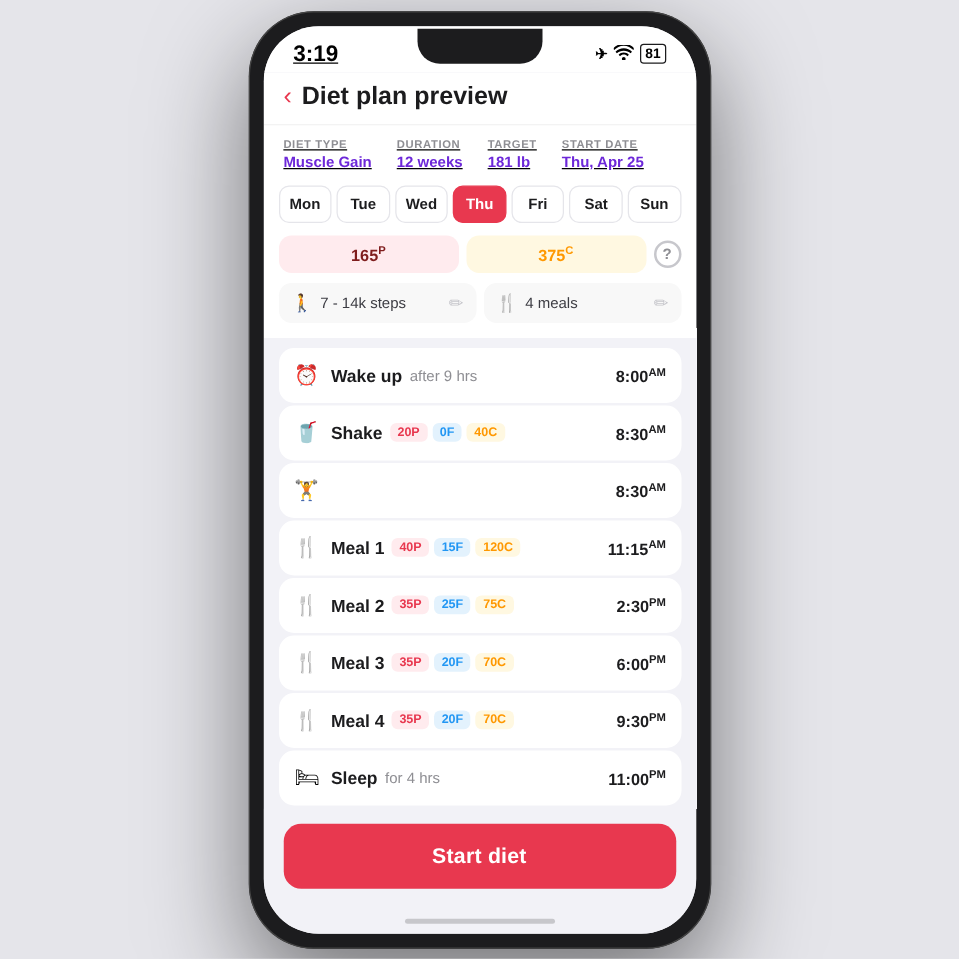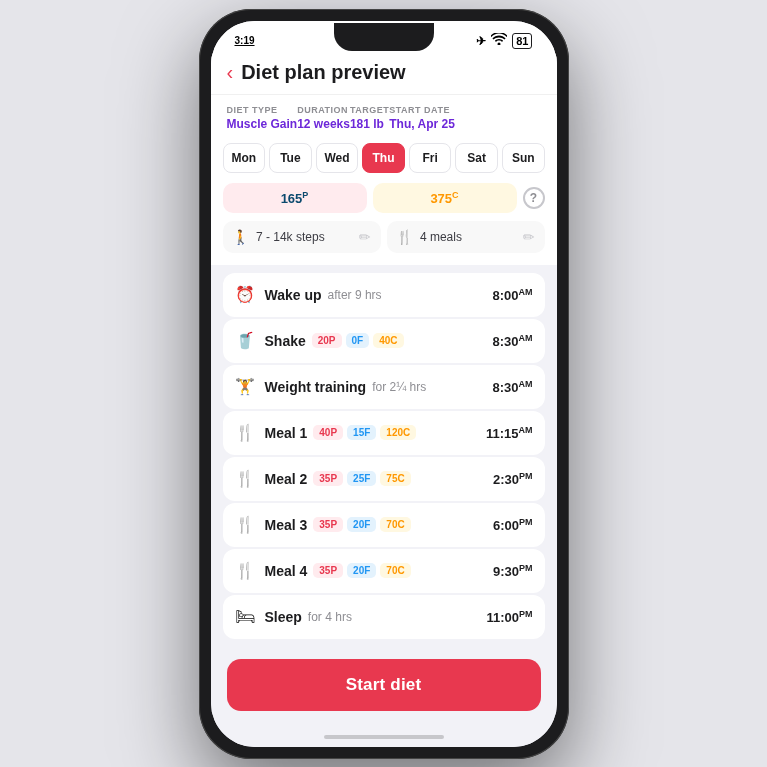--- a/index.html
+++ b/index.html
@@ -33,21 +33,21 @@
     .status-bar {
       background: #fff;
       display: flex;
       justify-content: space-between;
       align-items: center;
       padding: 12px 24px 4px;
       font-size: 13px;
       font-weight: 600;
       flex-shrink: 0;
     }
-    .status-time { font-size: 10px; font-weight: 700; text-decoration: underline; }
+    .status-time { font-size: 18px; font-weight: 700; text-decoration: underline; }
     .status-icons { display: flex; align-items: center; gap: 5px; font-size: 12px; }
     .notch {
       position: absolute;
       top: 14px;
       left: 50%;
       transform: translateX(-50%);
       width: 100px;
       height: 28px;
       background: #1c1c1e;
       border-radius: 0 0 18px 18px;
@@ -80,21 +80,23 @@
     .header-title {
       font-size: 20px;
       font-weight: 700;
       color: #1c1c1e;
     }
     
     .diet-info {
       background: #fff;
       padding: 10px 16px 12px;
       display: flex;
-      flex-shrink: 0;
+      gap: 20px;
+      flex-shrink: 0;
+      text-decoration: underline;
     }
     .diet-info-item {}
     .diet-info-label {
       font-size: 9px;
       font-weight: 600;
       color: #8e8e93;
       text-transform: uppercase;
       letter-spacing: 0.5px;
       margin-bottom: 2px;
     }
@@ -137,21 +139,21 @@
       flex-shrink: 0;
     }
     .macro-badge {
       flex: 1;
       padding: 7px 8px;
       border-radius: 10px;
       text-align: center;
       font-size: 13px;
       font-weight: 700;
     }
-    .macro-p { background: #ffebee; color: #0c4a6e; }
+    .macro-p { background: #ffebee; color: #7f1d1d; }
     .macro-f { background: #e3f2fd; color: #2196f3; }
     .macro-c { background: #fff8e1; color: #ff9800; }
     .macro-badge sup { font-size: 9px; font-weight: 700; }
     .macro-help {
       width: 22px;
       height: 22px;
       border-radius: 50%;
       border: 2px solid #c7c7cc;
       display: flex;
       align-items: center;
@@ -376,25 +378,20 @@
       <div class="macros-inline">
                 <span class="badge-small bp">20P</span>
                 <span class="badge-small bf">0F</span>
                 <span class="badge-small bc">40C</span>
               </div>
     </div>
     <span class="schedule-time">8:30<sup>AM</sup></span>
   </div>
           <div class="schedule-item">
     <span class="schedule-icon">🏋</span>
-    <div class="schedule-main">
-      <span class="schedule-name">Weight training</span>
-      <span class="schedule-sub">for 2¼ hrs</span>
-
-    </div>
     <span class="schedule-time">8:30<sup>AM</sup></span>
   </div>
           <div class="schedule-item">
     <span class="schedule-icon">🍴</span>
     <div class="schedule-main">
       <span class="schedule-name">Meal 1</span>
 
       <div class="macros-inline">
                 <span class="badge-small bp">40P</span>
                 <span class="badge-small bf">15F</span>

